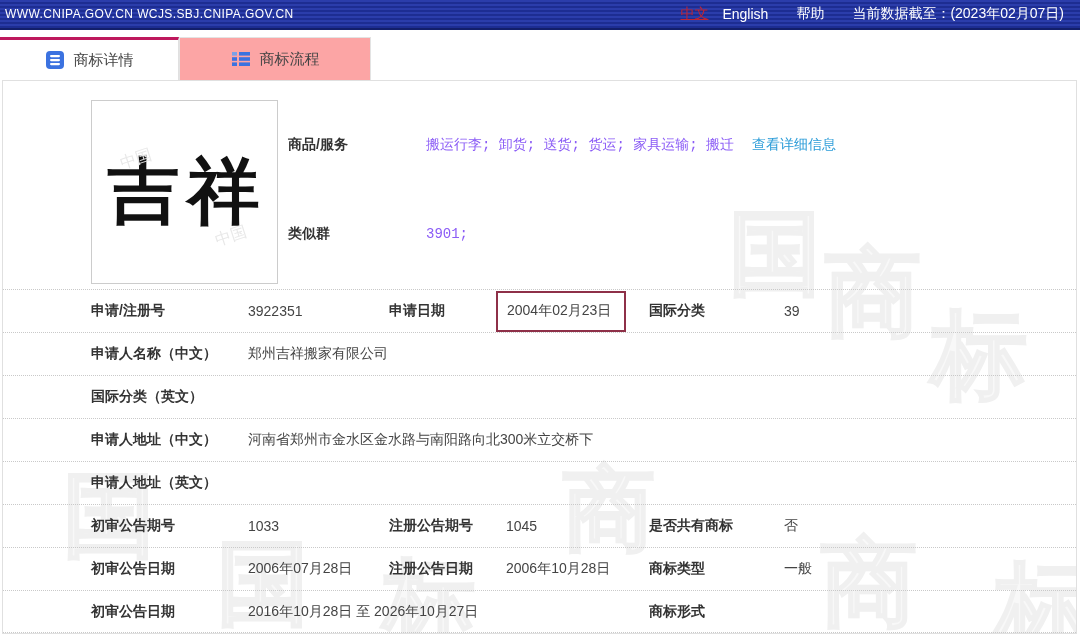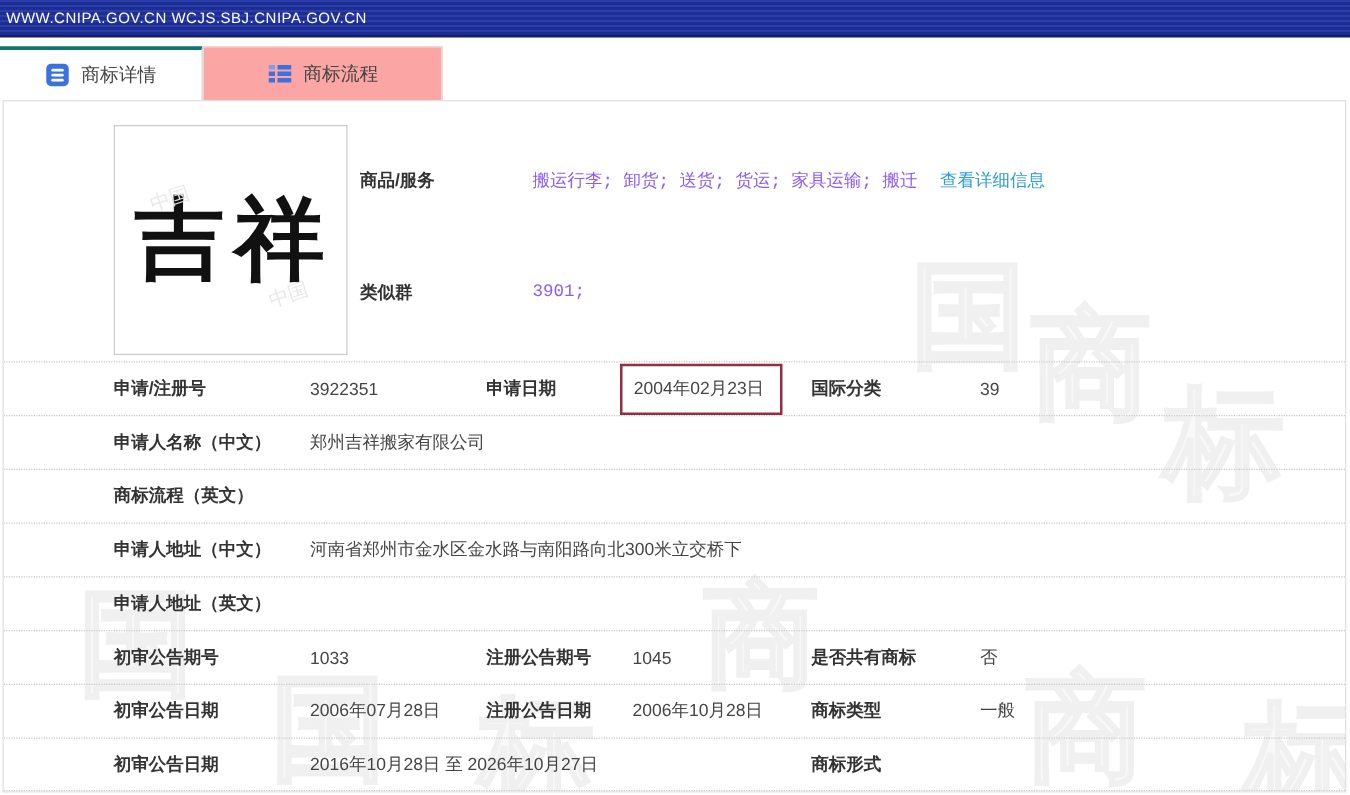--- a/index.html
+++ b/index.html
@@ -18,21 +18,21 @@
   .topbar .right { display:flex; align-items:center; font-size:14px; color:#fff; }
   .topbar .right .zh { color:#c02533; text-decoration:underline; cursor:pointer; }
   .topbar .right .en { margin-left:14px; cursor:pointer; }
   .topbar .right .help { margin-left:28px; cursor:pointer; }
   .topbar .right .cutoff { margin-left:28px; }
 
   
   .tabs { display:flex; margin-top:7px; position:relative; z-index:2; }
   .tab { height:43px; display:flex; align-items:center; justify-content:center; gap:9px;
          font-size:15px; color:#444; cursor:pointer; }
-  .tab.active { width:162px; background:#fff; border-top:3px solid #0f766e;
+  .tab.active { width:179px; background:#fff; border-top:3px solid #be185d;
                 border-right:1px solid #e0e0e0; margin-bottom:-1px; }
   .tab.inactive { width:192px; background:#fca5a5; border:1px solid #e3e3e3; border-bottom:none; }
 
   
   .contentbox { margin:0 3px 0 2px; border:1px solid #e0e0e0; background:#fff;
                 min-height:552px; position:relative; overflow:hidden; }
 
   .watermark { position:absolute; font-weight:bold; color:rgba(242,242,242,.55);
                -webkit-text-stroke:2px #f0f0f0; pointer-events:none; line-height:1; }
 
@@ -63,20 +63,26 @@
   .vfull { flex:1; }
   .vterm { width:401px; }
   .hbox { display:inline-flex; align-items:center; height:41px; border:2px solid #8e3048;
           padding:0 13px 0 9px; margin-left:-10px; background:transparent; }
 </style>
 </head>
 <body>
 
 <div class="topbar">
   <span class="domains">WWW.CNIPA.GOV.CN WCJS.SBJ.CNIPA.GOV.CN</span>
+  <span class="right">
+    <span class="zh">中文</span>
+    <span class="en">English</span>
+    <span class="help">帮助</span>
+    <span class="cutoff">当前数据截至：(2023年02月07日)</span>
+  </span>
 </div>
 
 <div class="tabs">
   <div class="tab active">
     <span style="display:inline-flex;">
       <svg width="20" height="20" viewBox="0 0 20 20">
         <rect x="1" y="1" width="18" height="18" rx="4" fill="#3b72e0"></rect>
         <rect x="5" y="5" width="10" height="2.2" rx="1.1" fill="#fff"></rect>
         <rect x="5" y="9" width="10" height="2.2" rx="1.1" fill="#fff"></rect>
         <rect x="5" y="13" width="10" height="2.2" rx="1.1" fill="#fff"></rect>
@@ -138,21 +144,21 @@
     <span class="lbl c3">国际分类</span>
     <span class="val v3">39</span>
   </div>
 
   <div class="fieldrow">
     <span class="lbl c1">申请人名称（中文）</span>
     <span class="val vfull">郑州吉祥搬家有限公司</span>
   </div>
 
   <div class="fieldrow">
-    <span class="lbl c1">商标流程（英文）</span>
+    <span class="lbl c1">国际分类（英文）</span>
     <span class="val vfull"></span>
   </div>
 
   <div class="fieldrow">
     <span class="lbl c1">申请人地址（中文）</span>
     <span class="val vfull">河南省郑州市金水区金水路与南阳路向北300米立交桥下</span>
   </div>
 
   <div class="fieldrow">
     <span class="lbl c1">申请人地址（英文）</span>

